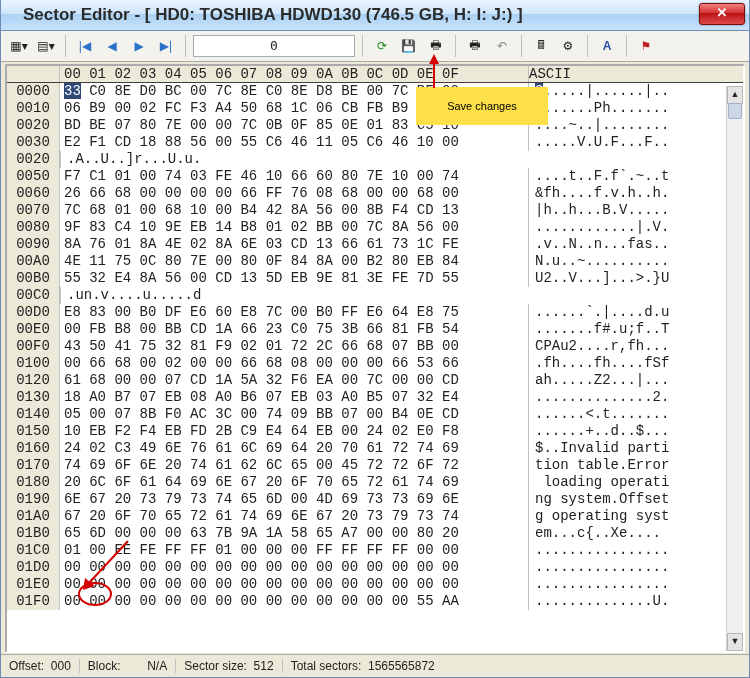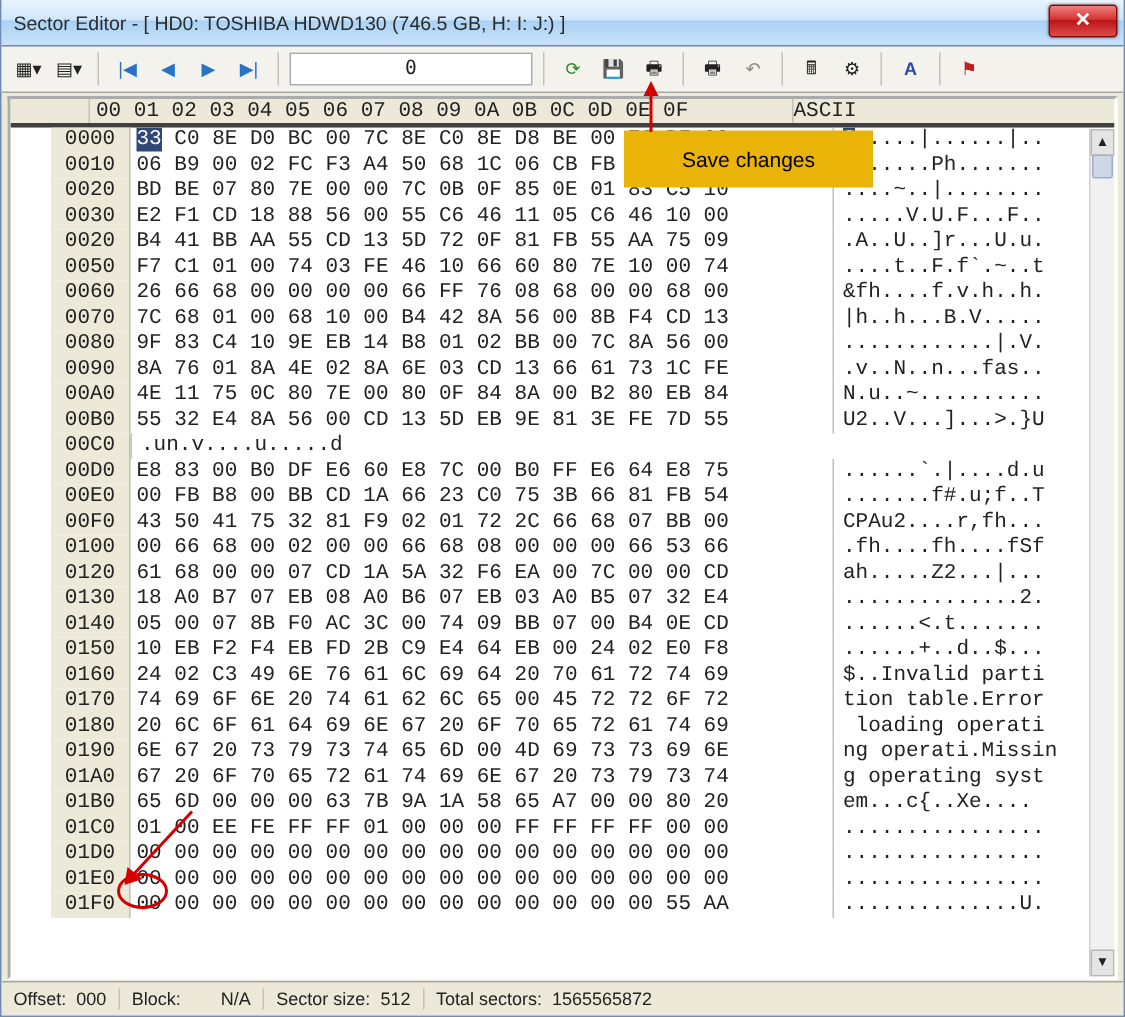--- a/index.html
+++ b/index.html
@@ -1,45 +1,45 @@
 <!DOCTYPE html>
 <html><head>
 <meta charset="utf-8">
 <style>
   html,body{margin:0;padding:0;font-family:Tahoma,Verdana,sans-serif;font-size:12px;background:#ece9d8;color:#222;}
   body{width:750px;height:678px;overflow:hidden;position:relative;border:1px solid #6d8bb3;border-top:none;box-sizing:border-box;}
   
   .titlebar{height:30px;background:linear-gradient(to bottom,#e9f4ff 0%,#cfe6fc 45%,#a9d1f4 46%,#c9e2fa 100%);border-bottom:1px solid #6d8bb3;display:flex;align-items:center;position:relative;}
-  .titlebar .title{margin-left:8px;color:#2b2b2b;font-size:13px;white-space:nowrap;}
+  .titlebar .title{margin-left:22px;color:#2b2b2b;font-size:17px;white-space:nowrap;font-weight:bold;}
   .closebtn{position:absolute;right:4px;top:3px;width:44px;height:20px;border-radius:3px;background:linear-gradient(to bottom,#f08080 0%,#d43131 45%,#b81414 46%,#df4a4a 100%);border:1px solid #7a0c0c;color:#fff;text-align:center;line-height:18px;font-weight:bold;font-size:13px;box-shadow:0 0 2px rgba(0,0,0,0.4);}
   
   .toolbar{height:30px;border-bottom:1px solid #a8a8a8;display:flex;align-items:center;padding:0 6px;background:#f4f2ec;gap:3px;}
   .tbtn{width:22px;height:22px;display:flex;align-items:center;justify-content:center;border:1px solid transparent;border-radius:2px;}
   .sep{width:1px;height:22px;background:#c0c0c0;margin:0 4px;}
   .offsetbox{width:160px;height:20px;border:1px solid #a5acb2;background:#fff;text-align:center;line-height:20px;font-family:Consolas,monospace;font-size:13px;}
   
   .hexwrap{position:absolute;left:4px;right:4px;top:64px;bottom:24px;border:2px inset #fff;background:#fff;overflow:hidden;}
-  .hexhead{display:flex;font-family:Consolas,"Courier New",monospace;font-size:14px;background:#ece9d8;border-bottom:3px solid #404040;}
+  .hexhead{display:flex;font-family:Consolas,"Courier New",monospace;font-size:14px;background:#ece9d8;border-bottom:1px solid #404040;}
   .hexhead span,.row span{padding:0;}
   .coladdr{width:52px;text-align:center;border-right:1px solid #c0c0c0;}
   .colasc{border-left:1px solid #c0c0c0;padding-left:6px;flex:0 0 auto;}
-  .hexbody{overflow:auto;height:calc(100% - 20px);margin-left:27px;}
+  .hexbody{overflow:auto;height:calc(100% - 20px);}
   .row{display:flex;font-family:Consolas,"Courier New",monospace;font-size:14px;line-height:17px;height:17px;white-space:pre;}
   .row .addr{width:52px;text-align:center;background:#ece9d8;border-right:1px solid #c0c0c0;}
   .row .hx{width:464px;padding-left:4px;letter-spacing:0;}
   .row .asc{border-left:1px solid #c0c0c0;padding-left:6px;}
   .hilite{background:#304878;color:#fff;}
   .scrollbar{position:absolute;right:0;top:20px;bottom:0;width:16px;background:#f0f0f0;border-left:1px solid #d0d0d0;}
   .sbtn{height:16px;background:#e4e4e4;border:1px solid #b8b8b8;font-size:9px;line-height:14px;text-align:center;}
   .sthumb{position:absolute;top:17px;left:1px;right:1px;height:14px;background:#cdd7e6;border:1px solid #9fb0c8;border-radius:2px;}
   
   .status{position:absolute;left:0;right:0;bottom:0;height:22px;background:#ece9d8;border-top:1px solid #a8a8a8;display:flex;align-items:center;font-size:12px;}
   .status .cell{padding:0 8px;border-right:1px solid #c0c0c0;white-space:nowrap;}
   
-  .callout{position:absolute;left:415px;top:87px;width:166px;height:38px;background:#eab308;display:flex;align-items:center;justify-content:center;color:#000;font-size:14px;z-index:5;}
+  .callout{position:absolute;left:415px;top:87px;width:132px;height:38px;background:#fde047;display:flex;align-items:center;justify-content:center;color:#000;font-size:11px;z-index:5;}
   .arrow-svg{position:absolute;z-index:6;pointer-events:none;}
   #arrow1{left:419px;top:54px;width:28px;height:36px;}
   #arrow2{left:72px;top:536px;width:60px;height:62px;}
   .circle{position:absolute;left:77px;top:582px;width:30px;height:20px;border:2px solid #d40000;border-radius:50%;z-index:6;}
 </style>
 </head>
 <body>
 
 <div class="titlebar">
   <div class="title">Sector Editor - [ HD0: TOSHIBA HDWD130 (746.5 GB, H: I: J:) ]</div>
@@ -87,41 +87,41 @@
   <div class="hexhead">
     <span class="coladdr">&nbsp;</span>
     <span id="colhead" style="width:464px;padding-left:4px;">00 01 02 03 04 05 06 07 08 09 0A 0B 0C 0D 0E 0F</span>
     <span class="colasc">ASCII</span>
   </div>
   <div class="hexbody" id="hexbody">
       <div class="row"><span class="addr">0000</span><span class="hx"><span class="hilite">33</span> C0 8E D0 BC 00 7C 8E C0 8E D8 BE 00 7C BF 00</span><span class="asc"><span class="hilite">3</span>.....|......|..</span></div>
       <div class="row"><span class="addr">0010</span><span class="hx">06 B9 00 02 FC F3 A4 50 68 1C 06 CB FB B9 04 00</span><span class="asc">.......Ph.......</span></div>
       <div class="row"><span class="addr">0020</span><span class="hx">BD BE 07 80 7E 00 00 7C 0B 0F 85 0E 01 83 C5 10</span><span class="asc">....~..|........</span></div>
       <div class="row"><span class="addr">0030</span><span class="hx">E2 F1 CD 18 88 56 00 55 C6 46 11 05 C6 46 10 00</span><span class="asc">.....V.U.F...F..</span></div>
-      <div class="row"><span class="addr">0020</span><span class="hx">B4 41 BB AA 55 CD 13 5D 72 0F 81 FB 55 AA 75 09</span><span class="asc">.A..U..]r...U.u.</span></div>
+      <div class="row"><span class="addr">0020</span><span class="asc">.A..U..]r...U.u.</span></div>
       <div class="row"><span class="addr">0050</span><span class="hx">F7 C1 01 00 74 03 FE 46 10 66 60 80 7E 10 00 74</span><span class="asc">....t..F.f`.~..t</span></div>
       <div class="row"><span class="addr">0060</span><span class="hx">26 66 68 00 00 00 00 66 FF 76 08 68 00 00 68 00</span><span class="asc">&amp;fh....f.v.h..h.</span></div>
       <div class="row"><span class="addr">0070</span><span class="hx">7C 68 01 00 68 10 00 B4 42 8A 56 00 8B F4 CD 13</span><span class="asc">|h..h...B.V.....</span></div>
       <div class="row"><span class="addr">0080</span><span class="hx">9F 83 C4 10 9E EB 14 B8 01 02 BB 00 7C 8A 56 00</span><span class="asc">............|.V.</span></div>
       <div class="row"><span class="addr">0090</span><span class="hx">8A 76 01 8A 4E 02 8A 6E 03 CD 13 66 61 73 1C FE</span><span class="asc">.v..N..n...fas..</span></div>
       <div class="row"><span class="addr">00A0</span><span class="hx">4E 11 75 0C 80 7E 00 80 0F 84 8A 00 B2 80 EB 84</span><span class="asc">N.u..~..........</span></div>
       <div class="row"><span class="addr">00B0</span><span class="hx">55 32 E4 8A 56 00 CD 13 5D EB 9E 81 3E FE 7D 55</span><span class="asc">U2..V...]...&gt;.}U</span></div>
       <div class="row"><span class="addr">00C0</span><span class="asc">.un.v....u.....d</span></div>
       <div class="row"><span class="addr">00D0</span><span class="hx">E8 83 00 B0 DF E6 60 E8 7C 00 B0 FF E6 64 E8 75</span><span class="asc">......`.|....d.u</span></div>
       <div class="row"><span class="addr">00E0</span><span class="hx">00 FB B8 00 BB CD 1A 66 23 C0 75 3B 66 81 FB 54</span><span class="asc">.......f#.u;f..T</span></div>
       <div class="row"><span class="addr">00F0</span><span class="hx">43 50 41 75 32 81 F9 02 01 72 2C 66 68 07 BB 00</span><span class="asc">CPAu2....r,fh...</span></div>
       <div class="row"><span class="addr">0100</span><span class="hx">00 66 68 00 02 00 00 66 68 08 00 00 00 66 53 66</span><span class="asc">.fh....fh....fSf</span></div>
       <div class="row"><span class="addr">0120</span><span class="hx">61 68 00 00 07 CD 1A 5A 32 F6 EA 00 7C 00 00 CD</span><span class="asc">ah.....Z2...|...</span></div>
       <div class="row"><span class="addr">0130</span><span class="hx">18 A0 B7 07 EB 08 A0 B6 07 EB 03 A0 B5 07 32 E4</span><span class="asc">..............2.</span></div>
       <div class="row"><span class="addr">0140</span><span class="hx">05 00 07 8B F0 AC 3C 00 74 09 BB 07 00 B4 0E CD</span><span class="asc">......&lt;.t.......</span></div>
       <div class="row"><span class="addr">0150</span><span class="hx">10 EB F2 F4 EB FD 2B C9 E4 64 EB 00 24 02 E0 F8</span><span class="asc">......+..d..$...</span></div>
       <div class="row"><span class="addr">0160</span><span class="hx">24 02 C3 49 6E 76 61 6C 69 64 20 70 61 72 74 69</span><span class="asc">$..Invalid parti</span></div>
       <div class="row"><span class="addr">0170</span><span class="hx">74 69 6F 6E 20 74 61 62 6C 65 00 45 72 72 6F 72</span><span class="asc">tion table.Error</span></div>
       <div class="row"><span class="addr">0180</span><span class="hx">20 6C 6F 61 64 69 6E 67 20 6F 70 65 72 61 74 69</span><span class="asc"> loading operati</span></div>
-      <div class="row"><span class="addr">0190</span><span class="hx">6E 67 20 73 79 73 74 65 6D 00 4D 69 73 73 69 6E</span><span class="asc">ng operati.Missin</span></div>
+      <div class="row"><span class="addr">0190</span><span class="hx">6E 67 20 73 79 73 74 65 6D 00 4D 69 73 73 69 6E</span><span class="asc">ng system.Offset</span></div>
       <div class="row"><span class="addr">01A0</span><span class="hx">67 20 6F 70 65 72 61 74 69 6E 67 20 73 79 73 74</span><span class="asc">g operating syst</span></div>
       <div class="row"><span class="addr">01B0</span><span class="hx">65 6D 00 00 00 63 7B 9A 1A 58 65 A7 00 00 80 20</span><span class="asc">em...c{..Xe.... </span></div>
       <div class="row"><span class="addr">01C0</span><span class="hx">01 00 EE FE FF FF 01 00 00 00 FF FF FF FF 00 00</span><span class="asc">................</span></div>
       <div class="row"><span class="addr">01D0</span><span class="hx">00 00 00 00 00 00 00 00 00 00 00 00 00 00 00 00</span><span class="asc">................</span></div>
       <div class="row"><span class="addr">01E0</span><span class="hx">00 00 00 00 00 00 00 00 00 00 00 00 00 00 00 00</span><span class="asc">................</span></div>
       <div class="row"><span class="addr">01F0</span><span class="hx">00 00 00 00 00 00 00 00 00 00 00 00 00 00 55 AA</span><span class="asc">..............U.</span></div>
     </div>
   <div class="scrollbar">
     <div class="sbtn">▲</div>
     <div class="sthumb"></div>

